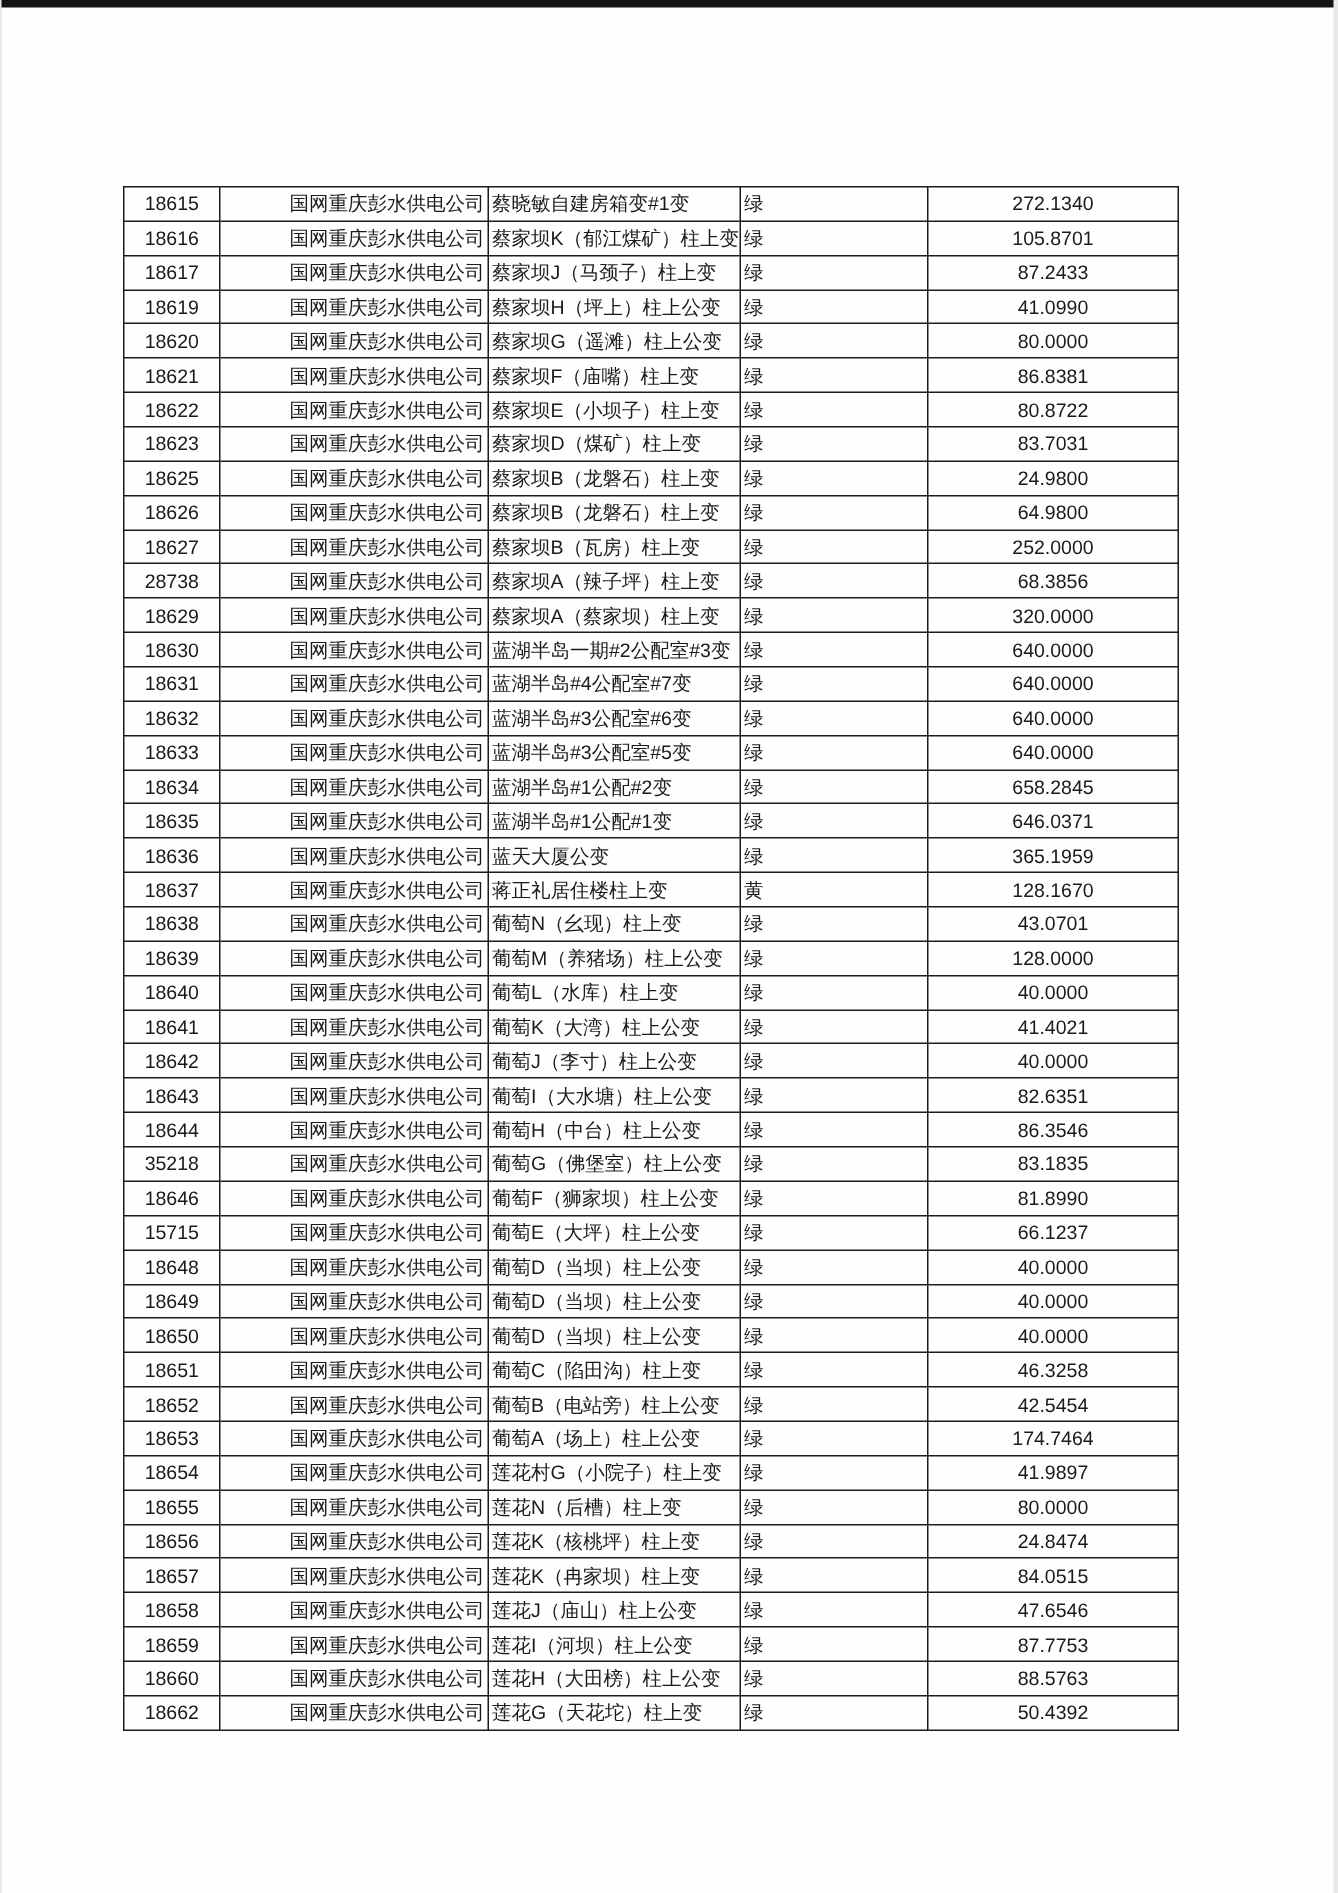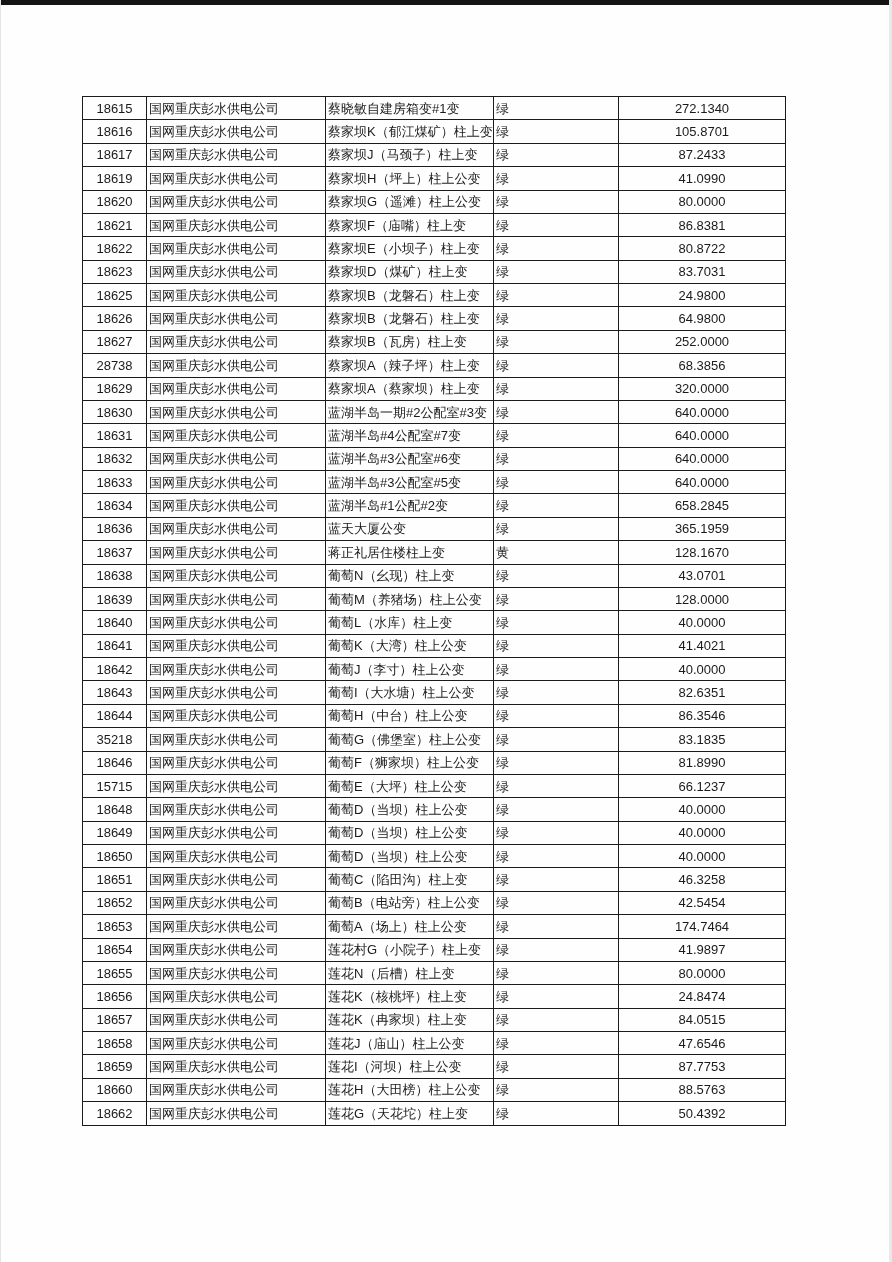--- a/index.html
+++ b/index.html
@@ -34,39 +34,39 @@
   .right-edge {
     position: absolute;
     top: 0; right: 0;
     width: 3px;
     height: 100%;
     background: #e9e9e9;
   }
   table.grid {
     position: absolute;
     left: 82px;
-    top: 96px;
+    top: 124px;
     width: 703px;
     height: 1030px;
     border-collapse: collapse;
     table-layout: fixed;
   }
   table.grid td {
     border: 1.6px solid #1b1b1b;
     height: 19px;
     padding: 0 2px;
     font-size: 13px;
     color: #1a1a1a;
     white-space: nowrap;
     overflow: hidden;
     vertical-align: middle;
     line-height: 1;
   }
   td.col-id      { text-align: center; }
-  td.col-company { text-align: left; }
+  td.col-company { text-align: right; }
   td.col-name    { text-align: left; }
   td.col-status  { text-align: left; }
   td.col-value   { text-align: center; margin-left: 40px; }
 </style>
 </head>
 <body>
 
 <div class="page">
   <div class="top-bar"></div>
   <div class="left-edge"></div>
@@ -201,20 +201,27 @@
           <td class="col-value">640.0000</td>
         </tr>
         <tr>
           <td class="col-id">18634</td>
           <td class="col-company">国网重庆彭水供电公司</td>
           <td class="col-name">蓝湖半岛#1公配#2变</td>
           <td class="col-status">绿</td>
           <td class="col-value">658.2845</td>
         </tr>
         <tr>
+          <td class="col-id">18635</td>
+          <td class="col-company">国网重庆彭水供电公司</td>
+          <td class="col-name">蓝湖半岛#1公配#1变</td>
+          <td class="col-status">绿</td>
+          <td class="col-value">646.0371</td>
+        </tr>
+        <tr>
           <td class="col-id">18636</td>
           <td class="col-company">国网重庆彭水供电公司</td>
           <td class="col-name">蓝天大厦公变</td>
           <td class="col-status">绿</td>
           <td class="col-value">365.1959</td>
         </tr>
         <tr>
           <td class="col-id">18637</td>
           <td class="col-company">国网重庆彭水供电公司</td>
           <td class="col-name">蒋正礼居住楼柱上变</td>

